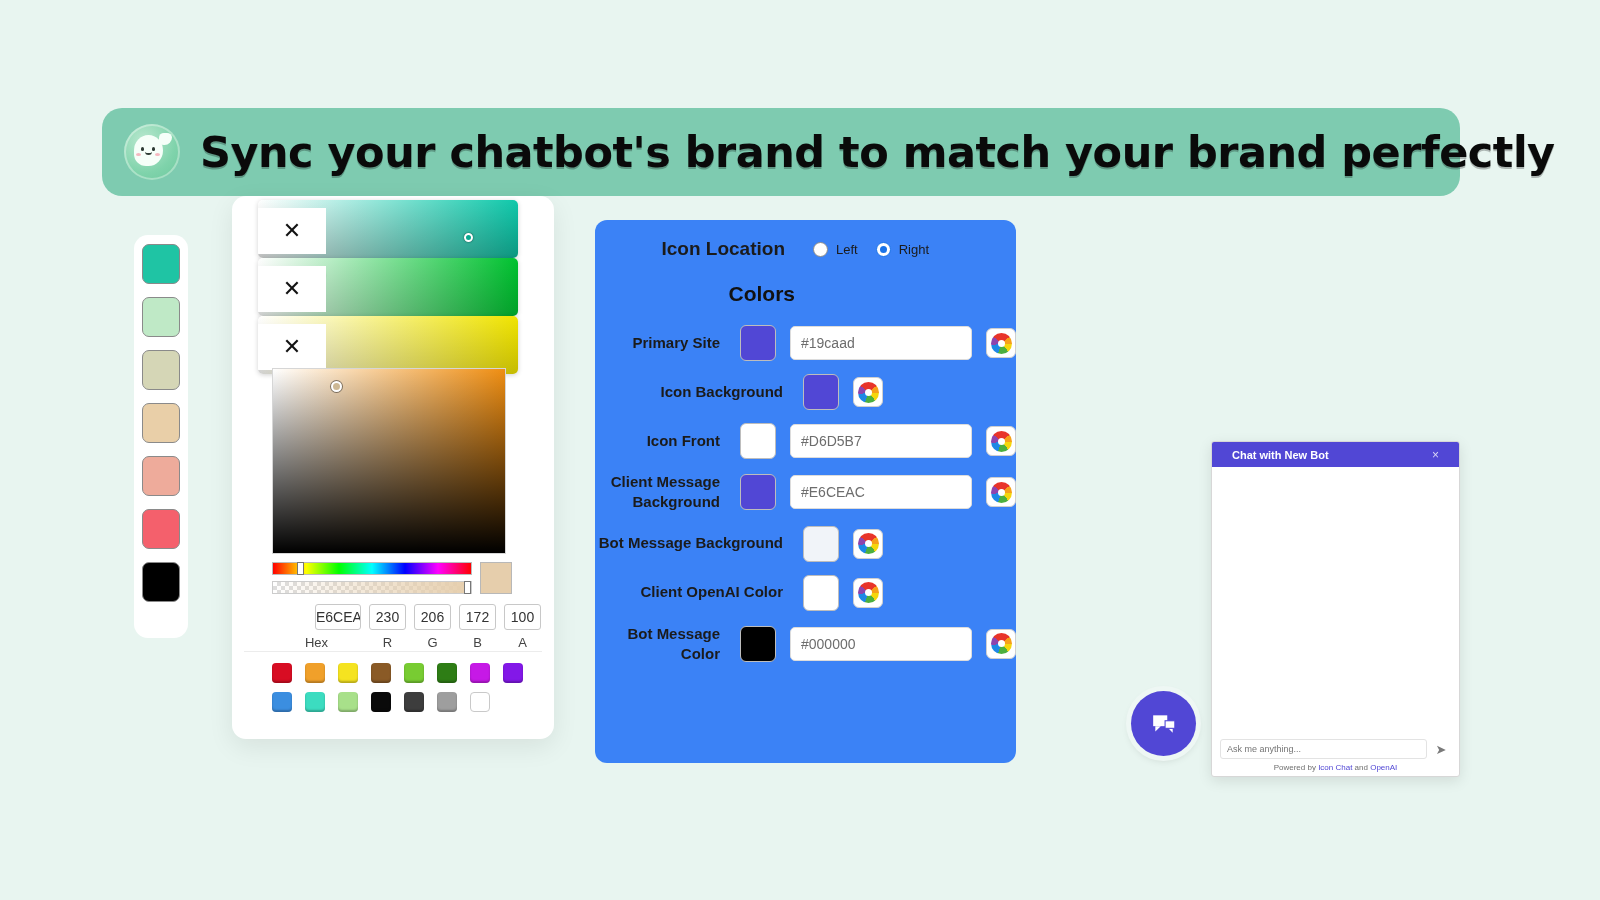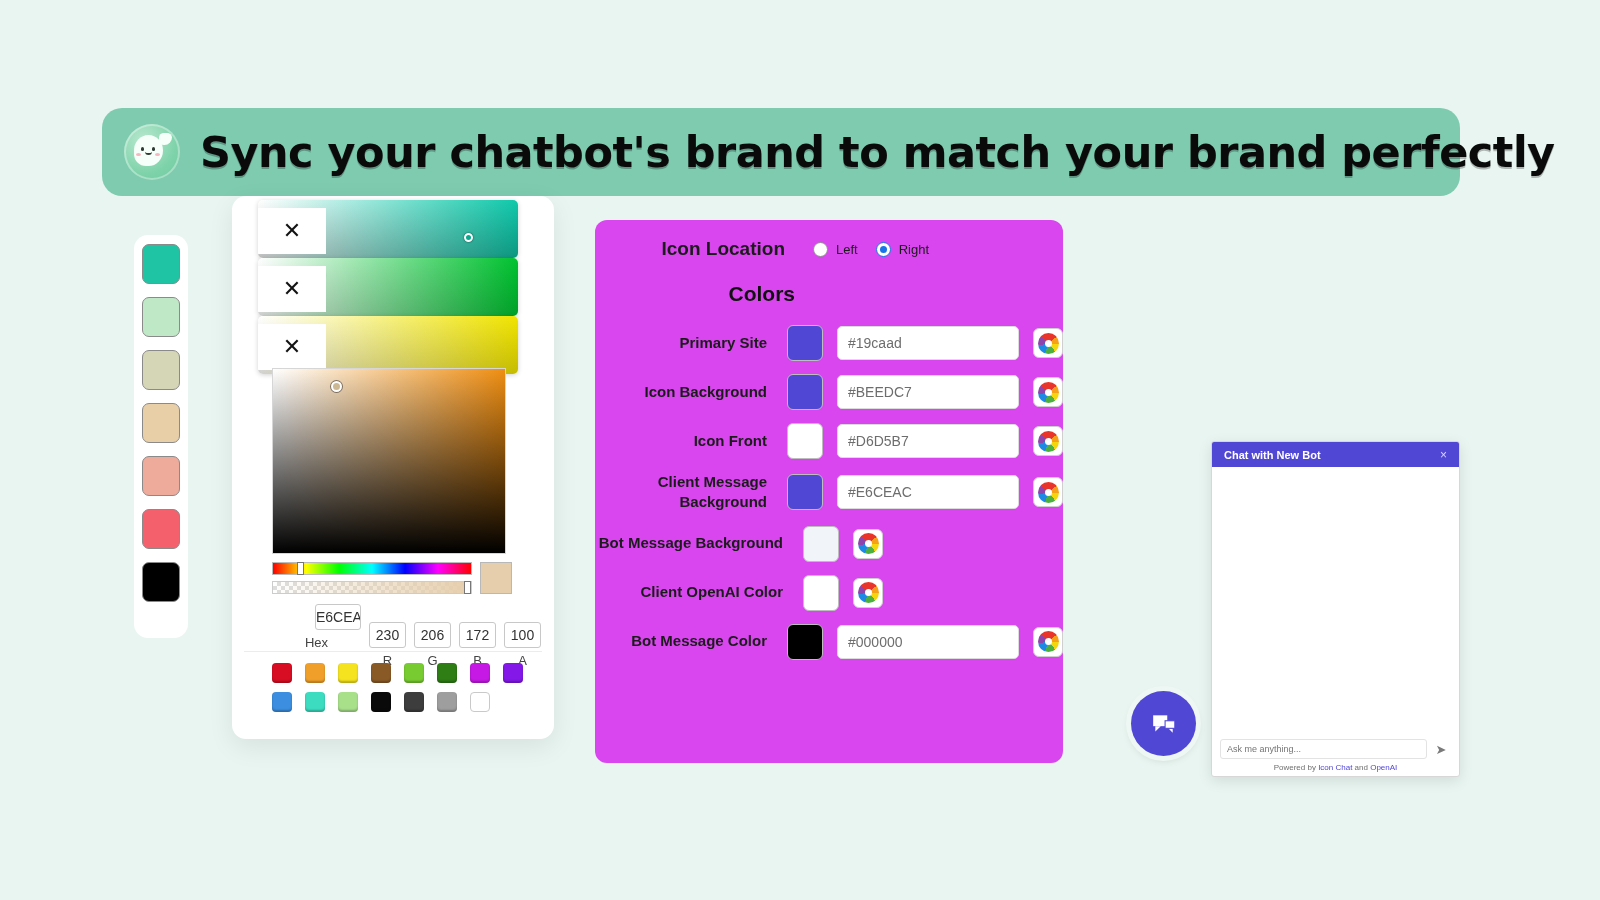--- a/index.html
+++ b/index.html
@@ -125,34 +125,34 @@
   }
 
   .fields-row { position: absolute; left: 40px; top: 408px; display: flex; gap: 8px; }
   .fld { display: flex; flex-direction: column; align-items: center; }
   .fld input {
     border: 1px solid #c8c8c8; border-radius: 3px; height: 26px;
     font-size: 14px; color: #333; text-align: center;
     font-family: "Liberation Sans", sans-serif; background: #fff;
   }
   .fld .hex-in { width: 46px; margin-left: 43px; }
-  .fld .num-in { width: 37px; margin-top: 18px; }
+  .fld .num-in { width: 37px; }
   .fld label { font-size: 13px; color: #444; margin-top: 5px; }
 
   .divider { position: absolute; left: 12px; right: 12px; top: 455px; height: 1px; background: #ececec; }
   .palette { position: absolute; left: 40px; top: 467px; display: grid;
     grid-template-columns: repeat(8, 24px); gap: 9px 9px; }
   .pal { width: 20px; height: 20px; border-radius: 4px; box-shadow: inset 0 -2px 2px rgba(0,0,0,.25); }
   .pal.white { border: 1px solid #c9c9c9; box-shadow:none; }
 
   
   .form-card {
     position: absolute; left: 595px; top: 220px;
-    width: 468px; height: 543px;
-    background: #d946ef; border-radius: 12px;
+    width: 421px; height: 543px;
+    background: #3b82f6; border-radius: 12px;
   }
   .icon-loc-row { position: absolute; left: 0; top: 18px; width: 100%; display: flex; align-items: center; }
   .icon-loc-label { width: 190px; text-align: right; font-weight: 700; font-size: 19px; color: #1b1b1b; }
   .radio-group { display: flex; align-items: center; gap: 8px; margin-left: 28px; }
   .radio { width: 15px; height: 15px; border-radius: 50%; border: 1.5px solid #8c8c8c; background: #fff; }
   .radio.on { border-color: #1a73e8; background: #fff; position: relative; }
   .radio.on::after { content:""; position: absolute; left: 3px; top: 3px; width: 7px; height: 7px;
     border-radius: 50%; background: #1a73e8; }
   .radio-label { font-size: 13px; color: #1b1b1b; margin-right: 10px; }
 
@@ -184,21 +184,21 @@
     display: flex; align-items: center; justify-content: center;
   }
   .chat-panel {
     position: absolute; left: 1211px; top: 441px; width: 249px; height: 336px;
     background: #fff; border: 1px solid #d7d7d7; border-radius: 3px;
     box-shadow: 0 4px 14px rgba(0,0,0,.1); overflow: hidden;
     display: flex; flex-direction: column;
   }
   .chat-header {
     height: 25px; background: #5147d5; color: #fff; display: flex; align-items: center;
-    justify-content: space-between; padding: 0 12px;
+    justify-content: space-between; padding: 0 20px;
   }
   .chat-title { font-size: 11px; font-weight: 700; }
   .chat-close { font-size: 12px; color: #d9d6f6; }
   .chat-body { flex: 1; background: #fff; }
   .chat-input-row { display: flex; align-items: center; padding: 0 8px 2px 8px; gap: 4px; }
   .chat-input {
     flex: 1; height: 20px; border: 1px solid #e3e3e3; border-radius: 3px;
     font-size: 9px; color: #b9b9b9; padding-left: 6px; background: #fff;
     font-family: "Liberation Sans", sans-serif;
   }
@@ -328,21 +328,20 @@
       <div class="c-chip" style="background:#5147d5"></div>
       <input class="c-input" readonly="" value="#19caad" style="">
       <div class="c-wheel">
         <span class="wheel-img"></span>
       </div>
     </div>
 
     <div class="c-row">
       <div class="c-label">Icon Background</div>
       <div class="c-chip" style="background:#5147d5"></div>
-      <input class="c-input" readonly="" value="#BEEDC7" style="">
       <div class="c-wheel">
         <span class="wheel-img"></span>
       </div>
     </div>
 
     <div class="c-row">
       <div class="c-label">Icon Front</div>
       <div class="c-chip" style="background:#ffffff"></div>
       <input class="c-input" readonly="" value="#D6D5B7" style="">
       <div class="c-wheel">

